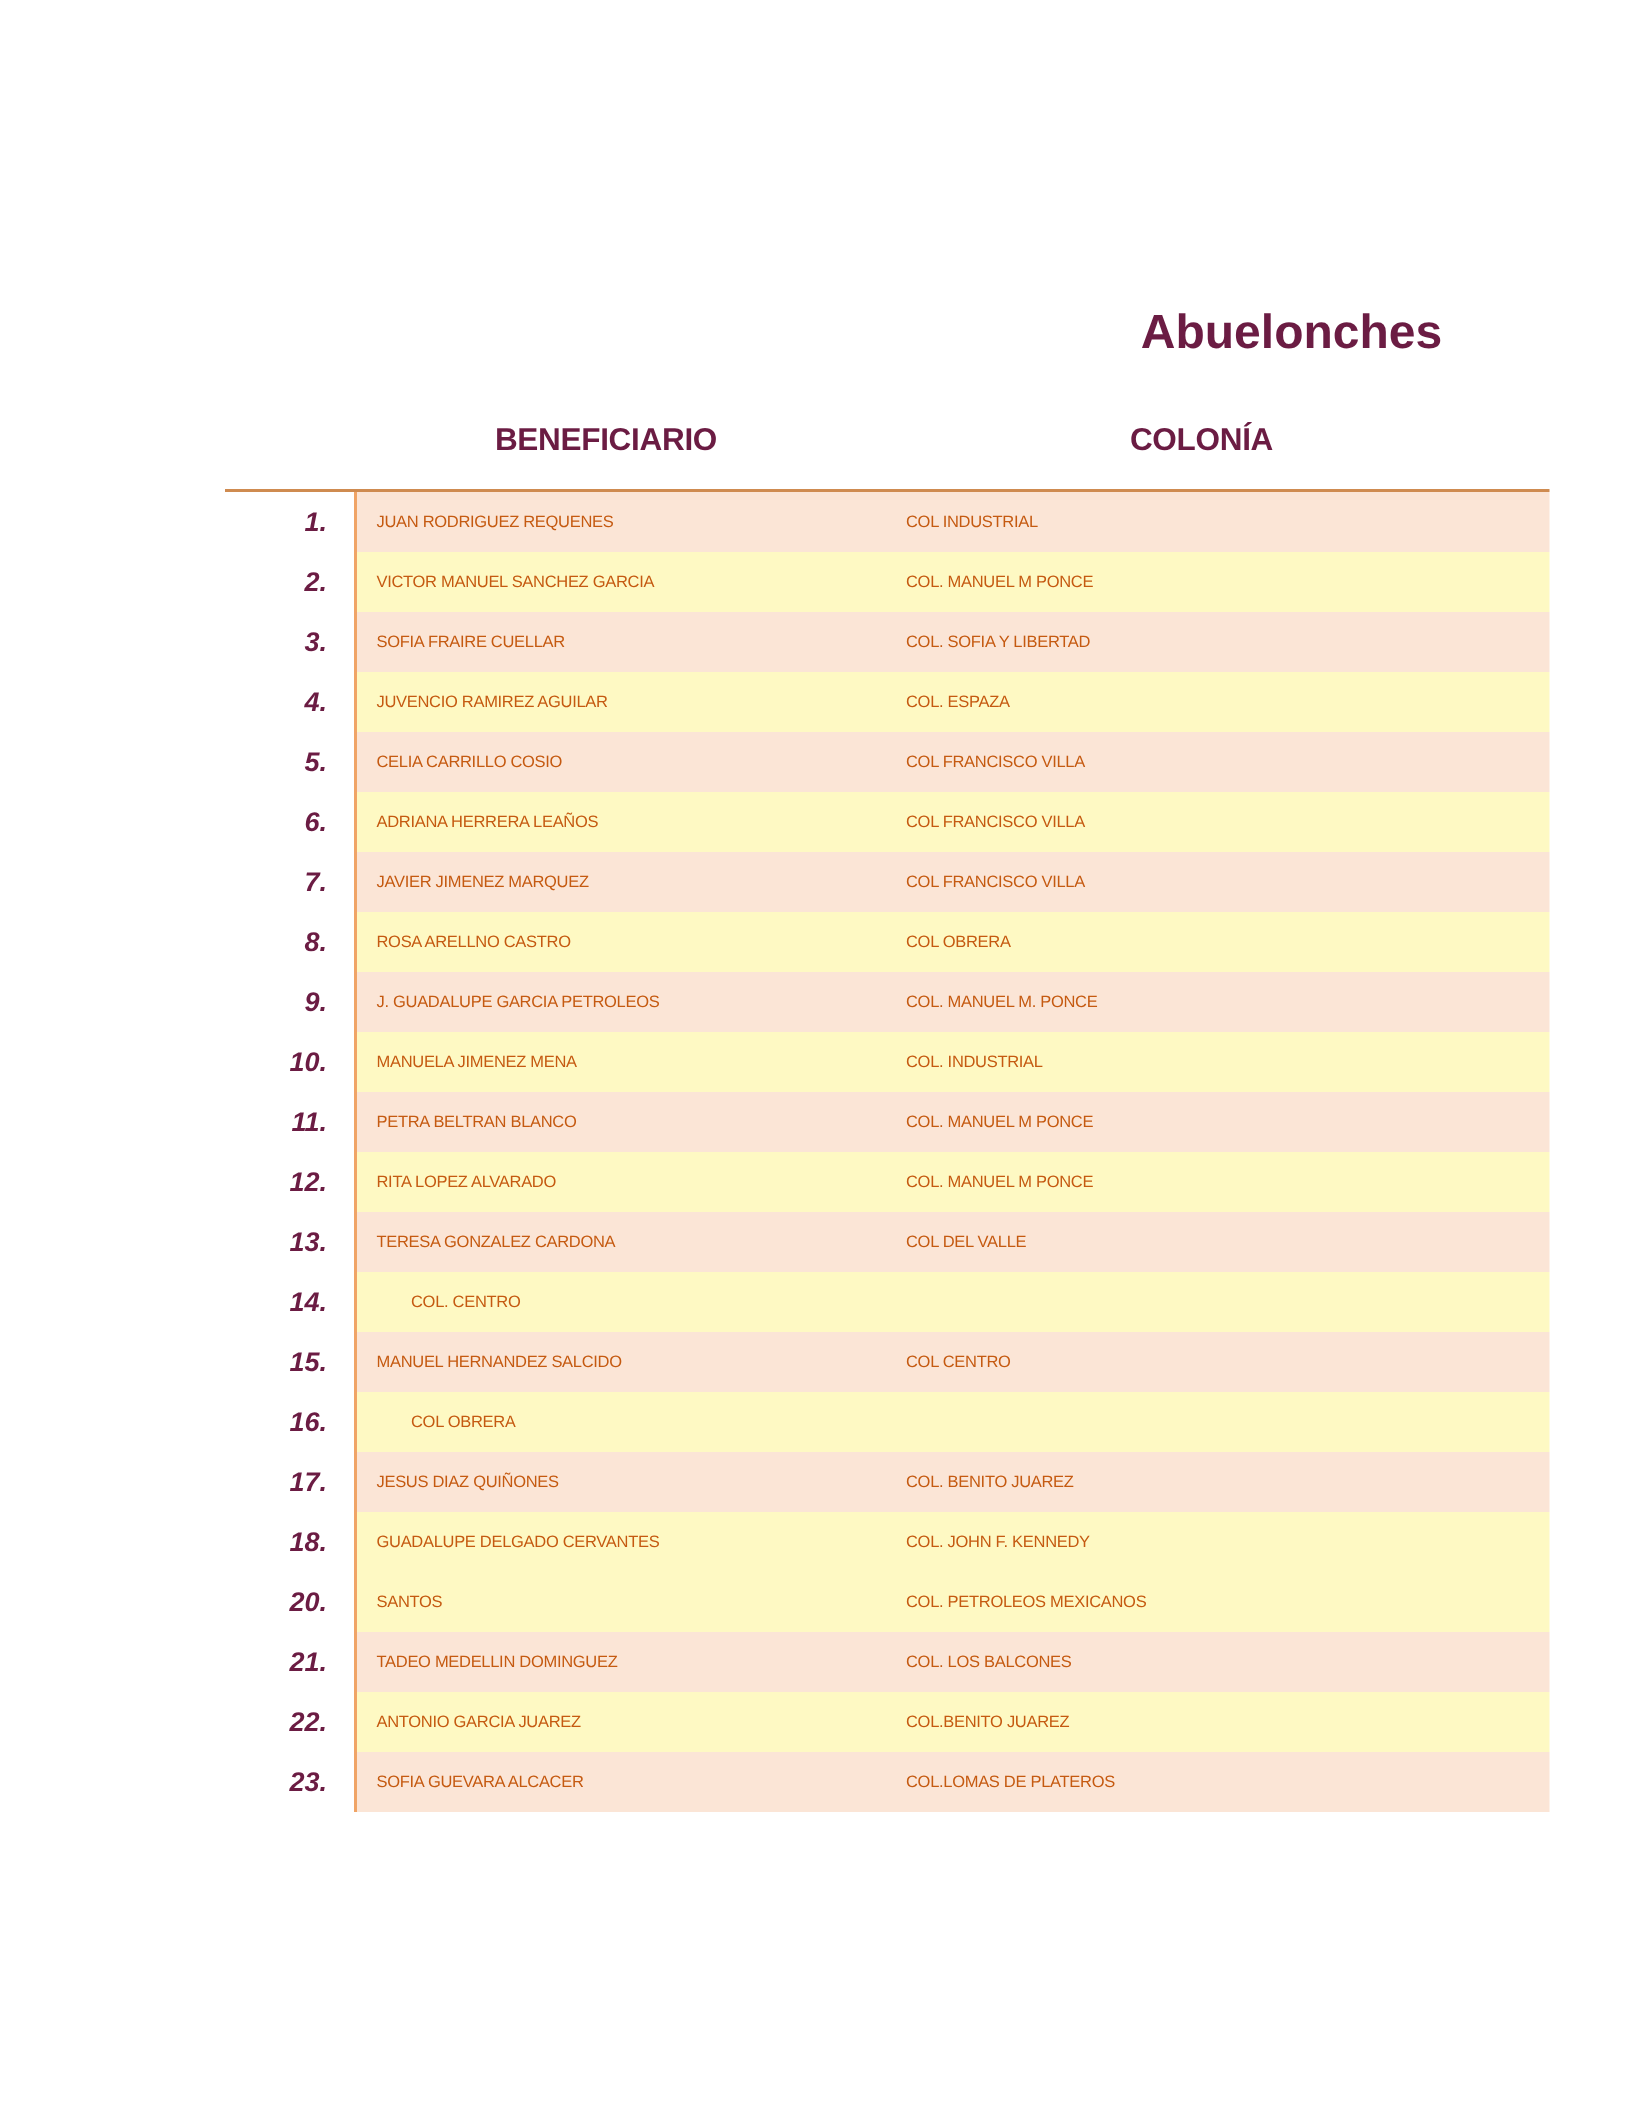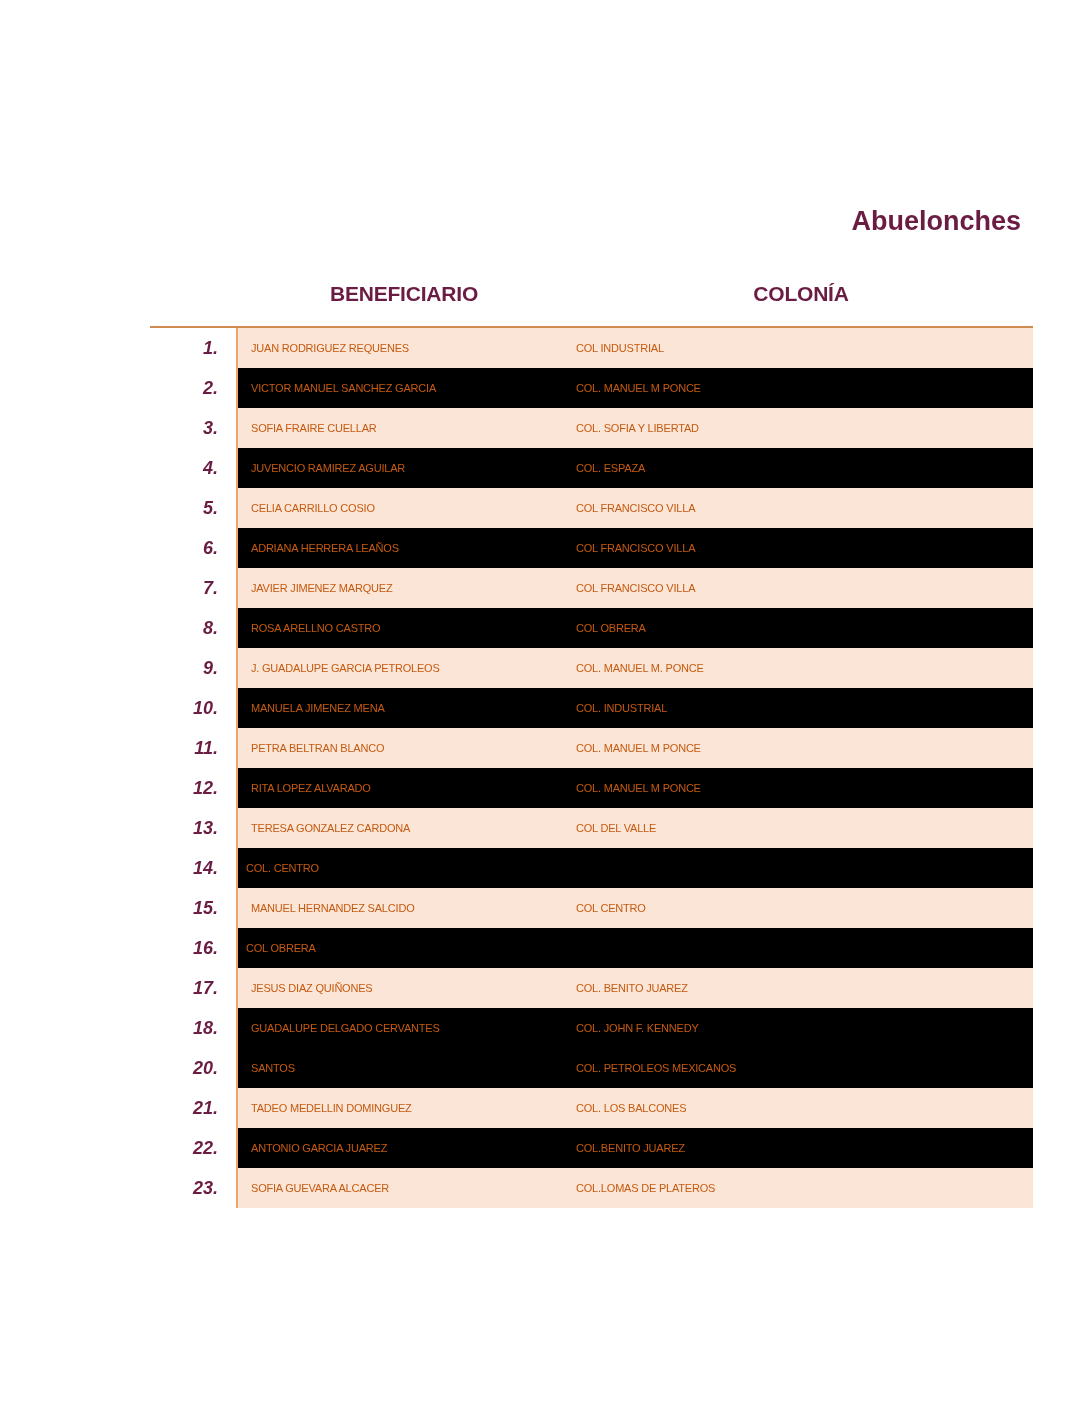--- a/index.html
+++ b/index.html
@@ -9,22 +9,22 @@
     height: 1408px;
     background: #ffffff;
     font-family: "Liberation Sans", sans-serif;
     overflow: hidden;
   }
   .title {
     position: absolute;
     left: 701px;
     top: 204px;
     width: 320px;
-    text-align: right;
-    font-size: 27px;
+    text-align: center;
+    font-size: 32px;
     line-height: 34px;
     font-weight: 700;
     color: var(--maroon, #6b1c43);
     letter-spacing: 0px;
   }
   .col-headers {
     position: absolute;
     left: 150px;
     top: 279px;
     width: 883px;
@@ -61,34 +61,34 @@
     font-style: italic;
     font-weight: 700;
     font-size: 18px;
     color: var(--maroon, #6b1c43);
     background: #ffffff;
   }
   .cell-body {
     flex: 1;
     display: flex;
     border-left: 2px solid var(--divider, #f0a466);
-    background: #000000;
+    background: #fef9c3;
   }
   .row.odd .cell-body { background: var(--stripe, #fbe5d6); }
   .cell-name, .cell-colonia {
     display: flex;
     align-items: center;
     font-size: 11px;
     letter-spacing: -0.2px;
     color: var(--row-text, #c55a11);
     white-space: nowrap;
     overflow: hidden;
   }
   .cell-name { width: 330px; box-sizing: border-box; padding-left: 13px; }
-  .cell-colonia { flex: 1; padding-left: 8px; }
+  .cell-colonia { flex: 1; padding-left: 8px; margin-left: 28px; }
 </style>
 </head>
 <body>
 
 <div class="page">
 
   <div class="title">Abuelonches</div>
 
   <div class="col-headers">
     <div class="col-header colonia">COLONÍA</div>

